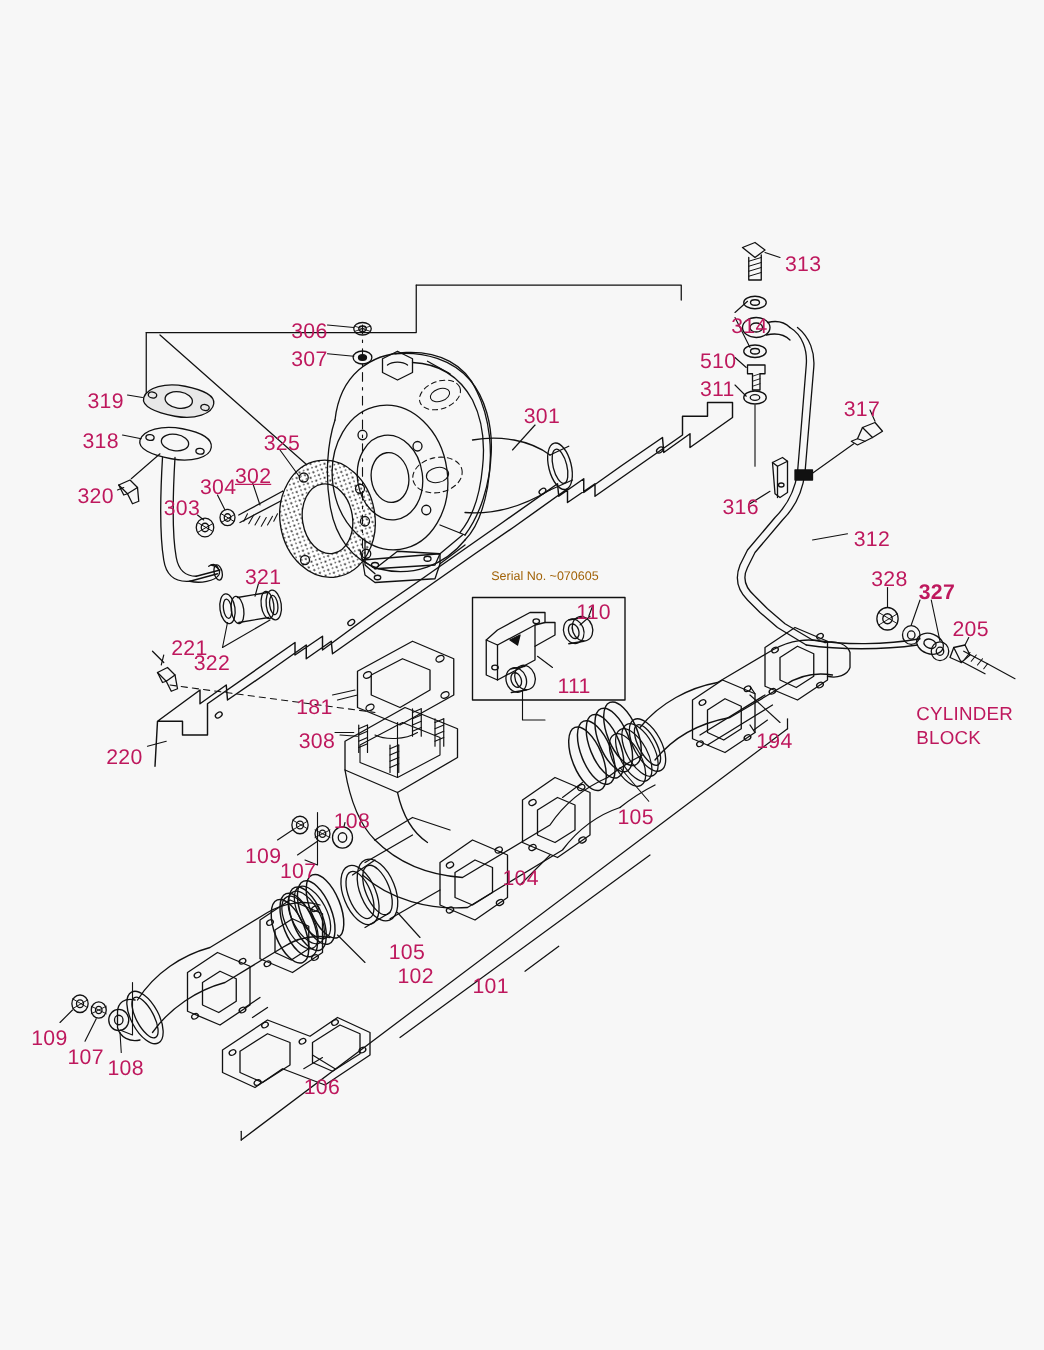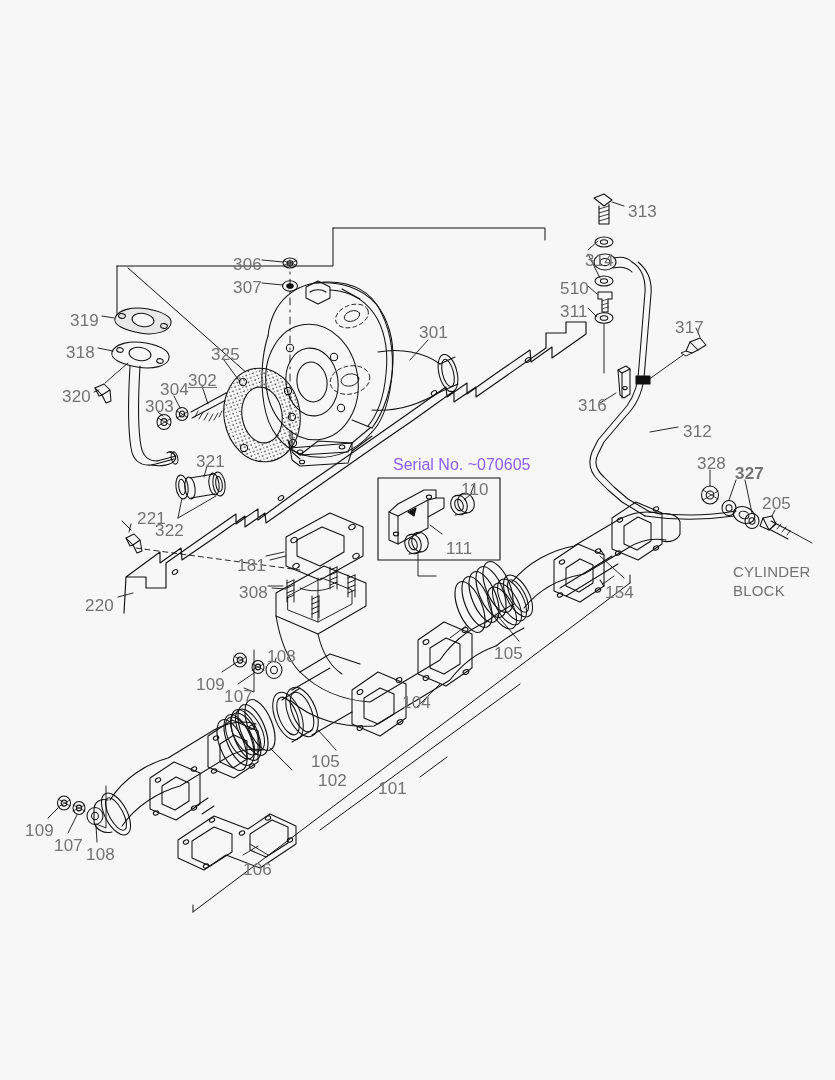--- a/index.html
+++ b/index.html
@@ -17,31 +17,31 @@
   }
   #art{
     position:absolute;
     left:0; top:0;
     width:835px; height:1080px;
   }
   .lbl{
     position:absolute;
     font-family:"Liberation Sans", sans-serif;
     font-size:17px;
-    color:#737373;
+    color:#be185d;
     letter-spacing:.2px;
     white-space:nowrap;
     line-height:1.08;
     user-select:none;
   }
   .lbl.blk{font-size:15px;line-height:1.28;}
   .serial{
     position:absolute;
-    font-size:16px;
-    color:#8b5cf6;
+    font-size:10px;
+    color:#a16207;
     white-space:nowrap;
   }
 </style>
 </head>
 <body>
 
 <div id="sheet">
 
   <svg id="art" viewBox="0 0 835 1080" xmlns="http://www.w3.org/2000/svg">
     <defs>
@@ -532,38 +532,38 @@
   <div class="serial" style="left:393px; top:456px;">Serial No. ~070605</div>
 
   <div class="lbl blk" style="left:733px; top:562px;">
     <span>CYLINDER</span><br>
     <span>BLOCK</span>
   </div>
 
   <div id="callout-layer">
       <div class="lbl" style="left: 378px; top: 780px; text-align: right;">101</div>
       <div class="lbl" style="left: 274px; top: 772px; margin-left: 44px;">102</div>
-      <div class="lbl" style="left: 605px; top: 584px;">154</div>
+      <div class="lbl" style="left: 605px; top: 584px;">194</div>
       <div class="lbl" style="left: 402px; top: 694px;">104</div>
       <div class="lbl" style="left: 494px; top: 645px;">105</div>
       <div class="lbl" style="left: 311px; top: 753px;">105</div>
       <div class="lbl" style="left: 243px; top: 861px;">106</div>
       <div class="lbl" style="left: 224px; top: 688px;">107</div>
       <div class="lbl" style="left: 54px; top: 837px;">107</div>
       <div class="lbl" style="left: 267px; top: 648px;">108</div>
       <div class="lbl" style="left: 86px; top: 846px;">108</div>
       <div class="lbl" style="left: 196px; top: 676px;">109</div>
       <div class="lbl" style="left: 25px; top: 822px;">109</div>
       <div class="lbl" style="left: 461px; top: 481px;">110</div>
       <div class="lbl" style="left: 446px; top: 540px;">111</div>
       <div class="lbl" style="left: 85px; top: 597px;">220</div>
       <div class="lbl" style="left: 118px; top: 510px; margin-left: 19px;">221</div>
       <div class="lbl" style="left: 419px; top: 324px;">301</div>
       <div class="lbl" style="left: 188px; top: 372px; text-decoration: underline;">302</div>
-      <div class="lbl" style="left: 145px; top: 398px;">303</div>
+      <div class="lbl" style="left: 131px; top: 398px;">303</div>
       <div class="lbl" style="left: 160px; top: 381px;">304</div>
       <div class="lbl" style="left: 237px; top: 557px;">181</div>
       <div class="lbl" style="left: 233px; top: 256px;">306</div>
       <div class="lbl" style="left: 233px; top: 279px;">307</div>
       <div class="lbl" style="left: 239px; top: 584px;">308</div>
       <div class="lbl" style="left: 560px; top: 280px;">510</div>
       <div class="lbl" style="left: 560px; top: 303px;">311</div>
       <div class="lbl" style="left: 683px; top: 423px;">312</div>
       <div class="lbl" style="left: 628px; top: 203px;">313</div>
       <div class="lbl" style="left: 557px; top: 252px; margin-left: 28px;">314</div>

